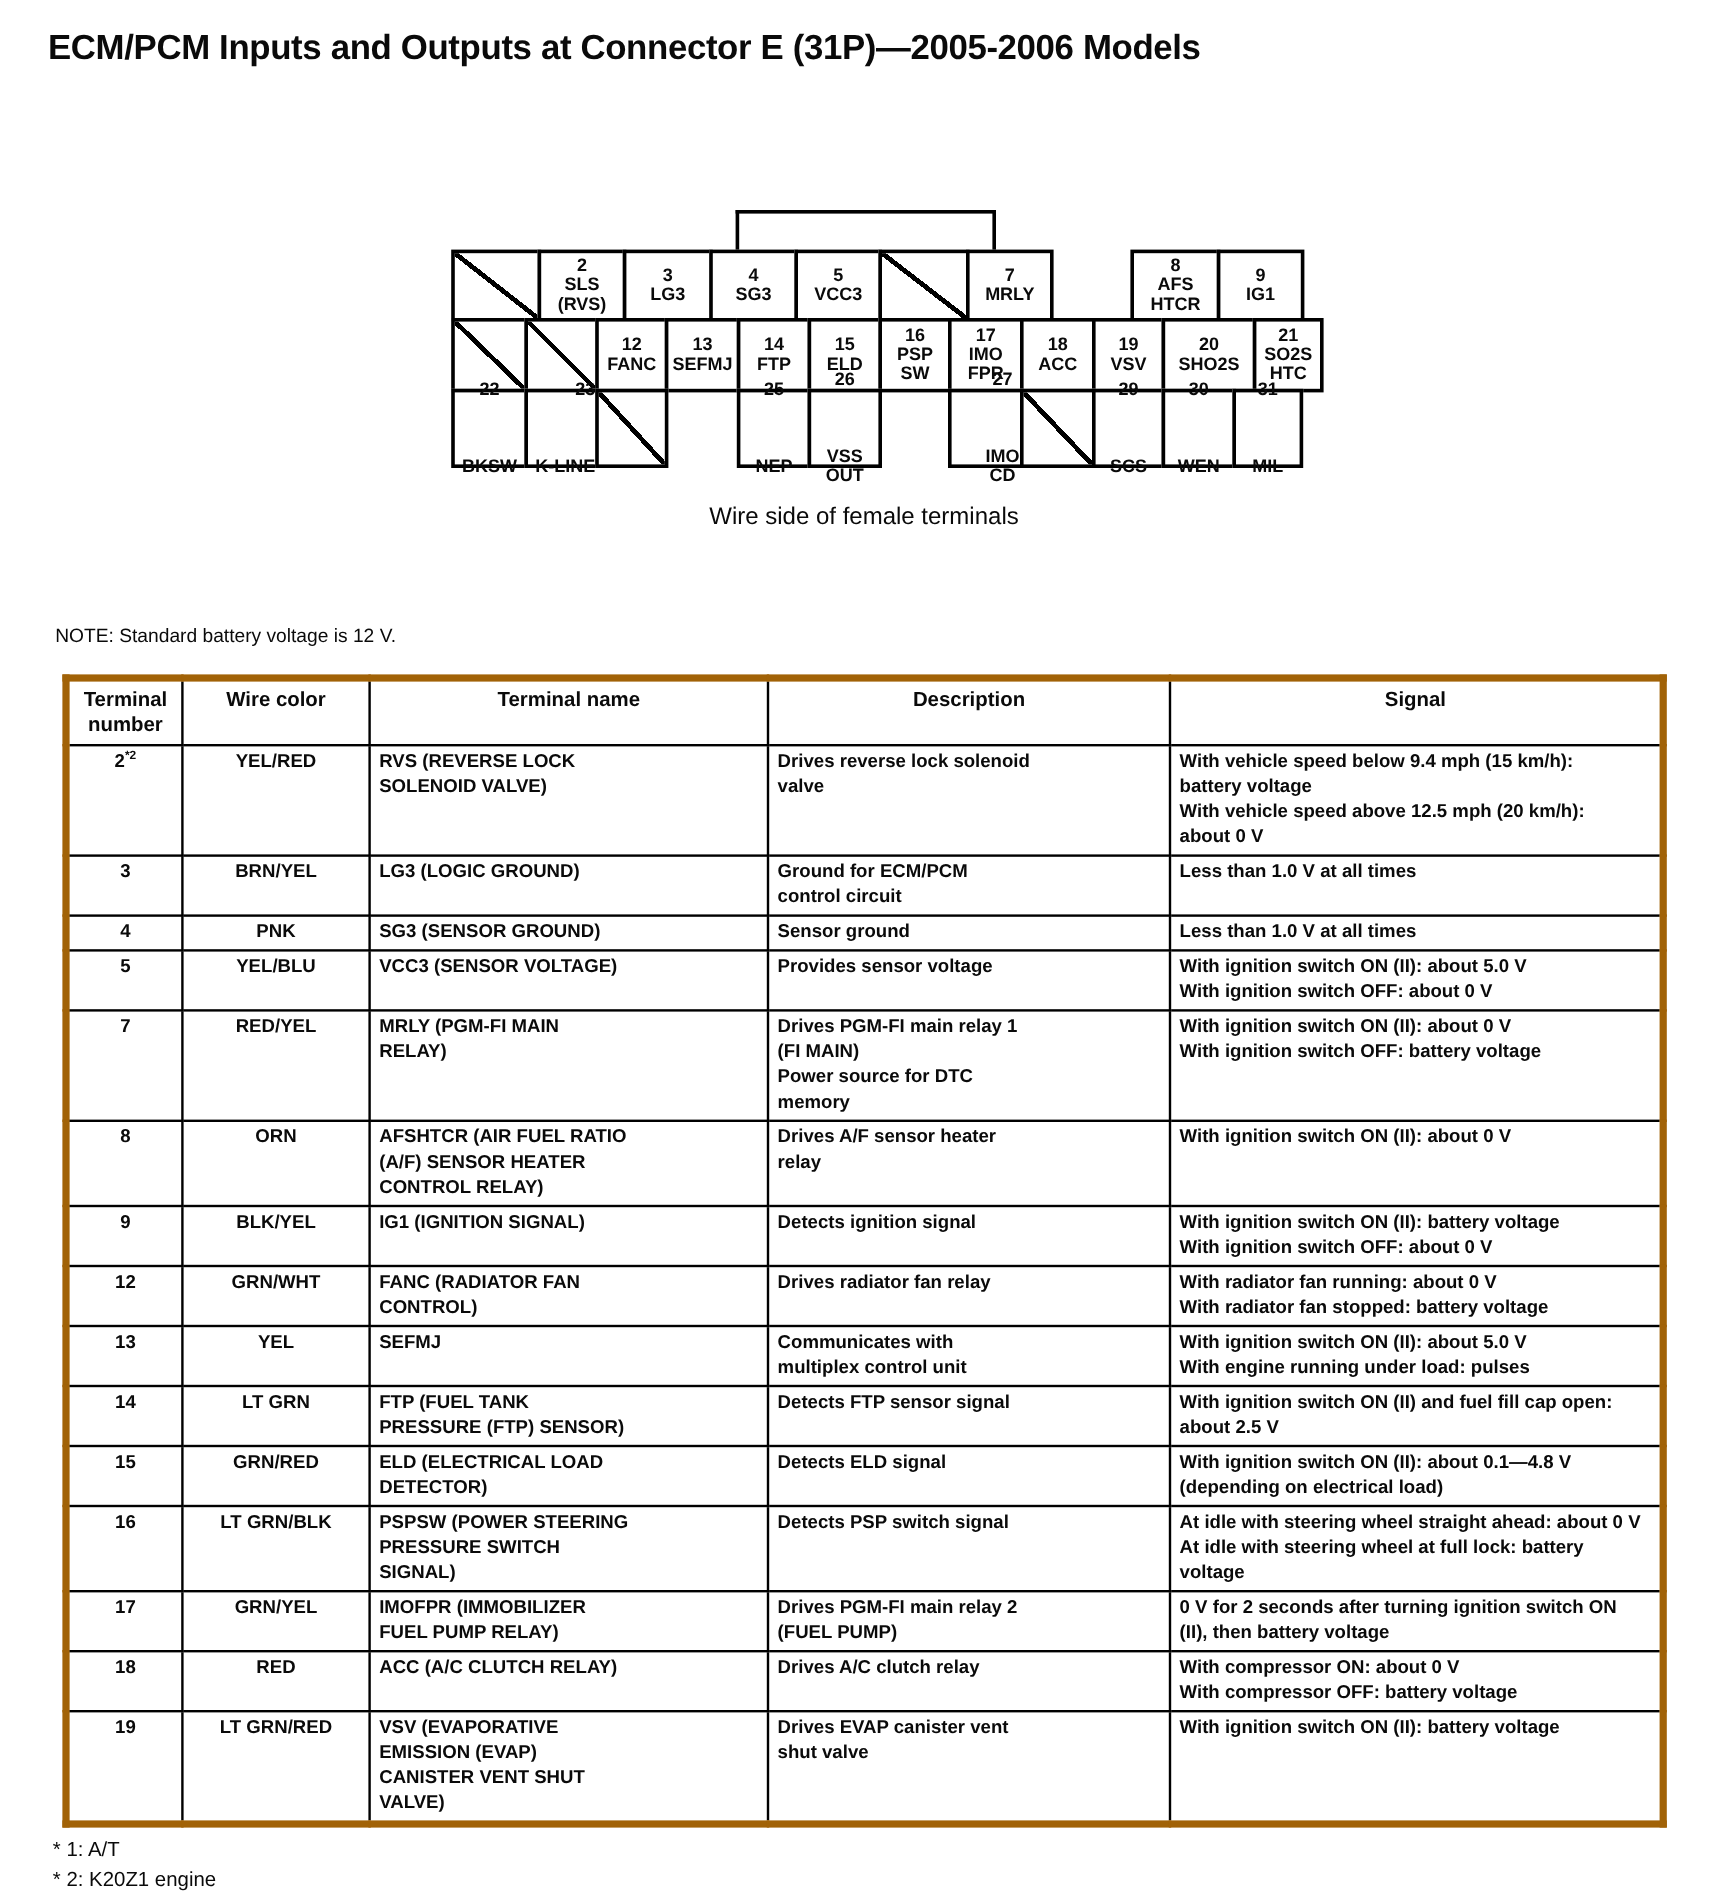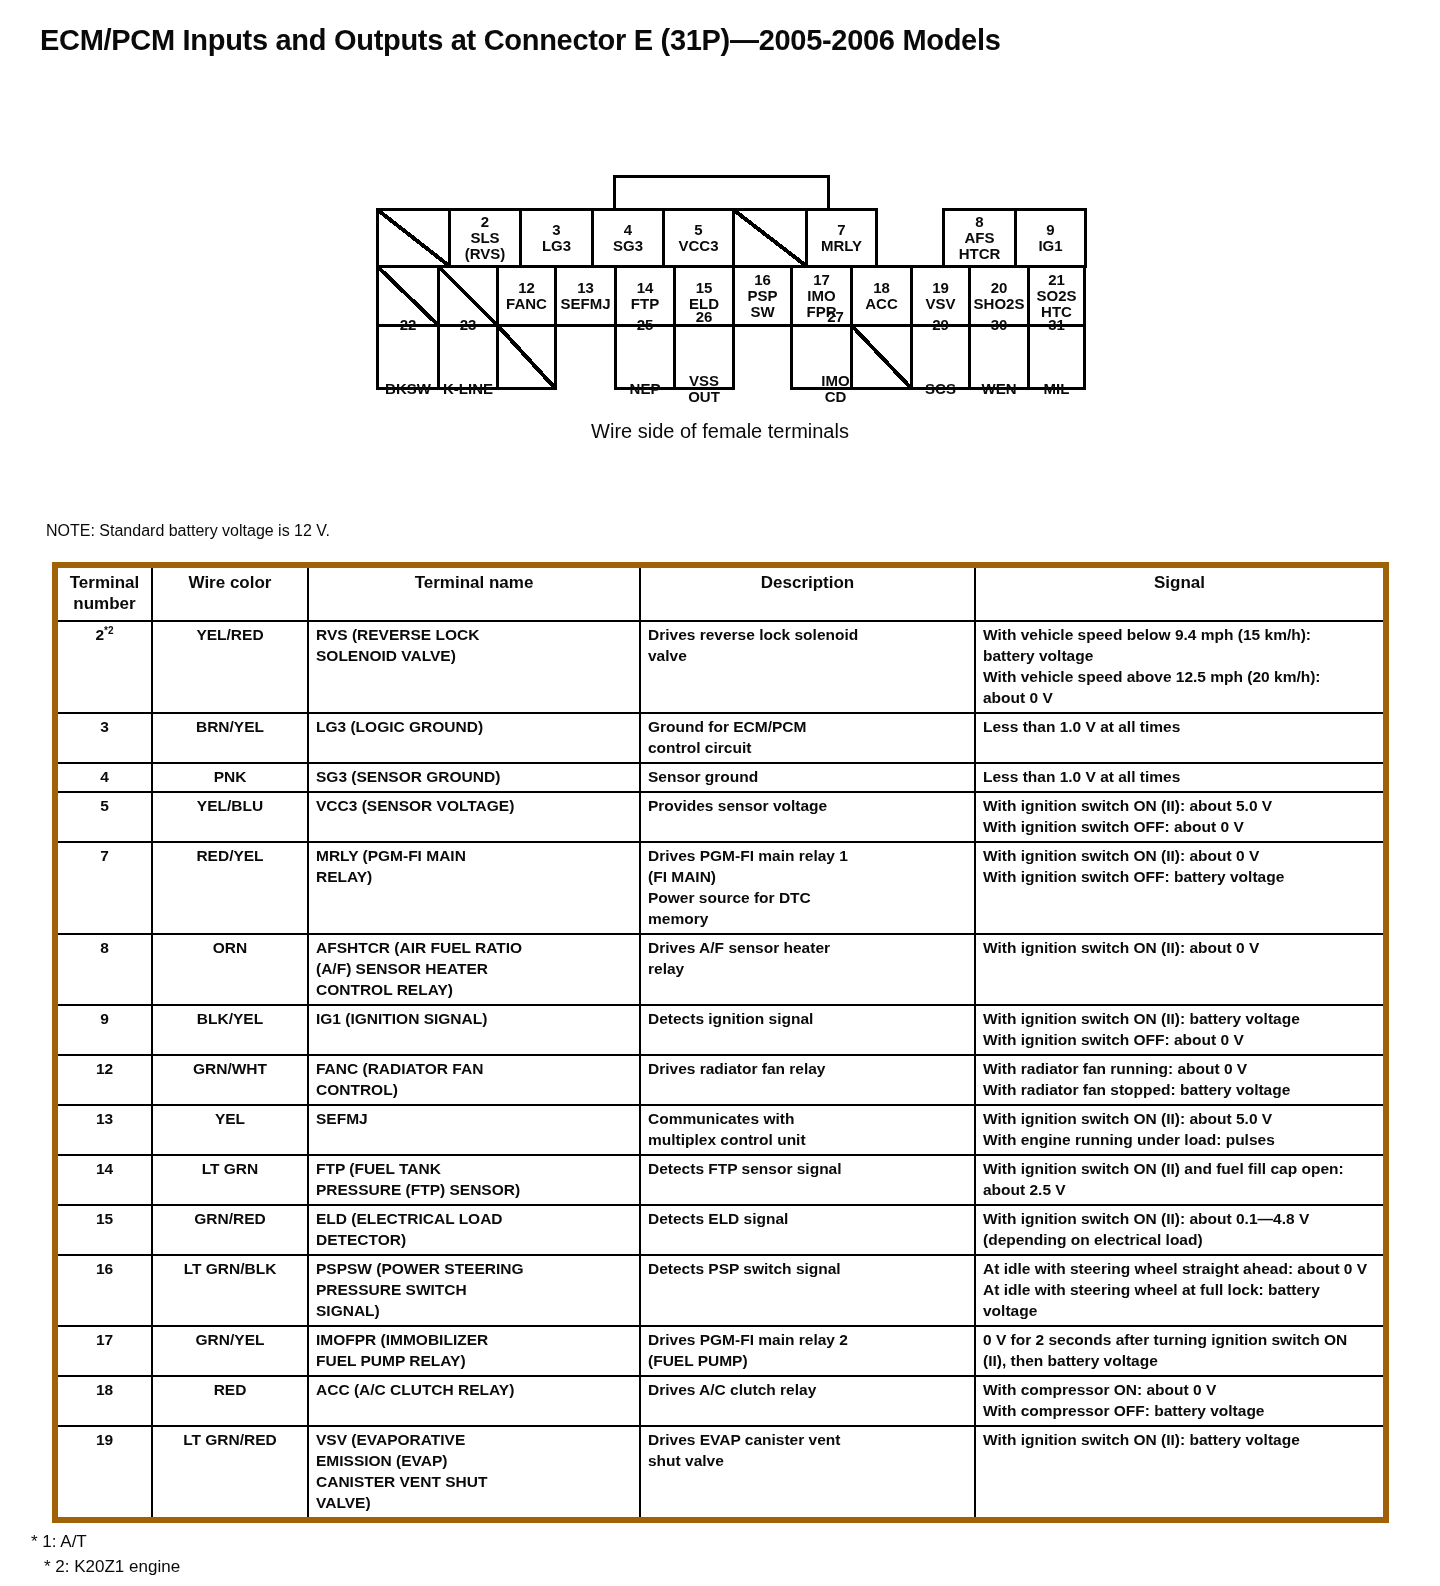--- a/index.html
+++ b/index.html
@@ -5,21 +5,21 @@
   * { margin:0; padding:0; box-sizing:border-box; }
   html,body { width:1440px; height:1586px; background:#fff; color:#0a0a0a;
     font-family:"Liberation Sans", sans-serif; overflow:hidden; position:relative; }
 
   .abs { position:absolute; }
 
   
   .title { left:40px; top:24px; font-size:29px; font-weight:bold; letter-spacing:-0.3px; }
   .caption { left:0; top:420px; width:1440px; text-align:center; font-size:20px; }
   .note { left:46px; top:522px; font-size:16px; }
-  .footnote1 { left:31px; top:1532px; font-size:17px; }
+  .footnote1 { left:44px; top:1532px; font-size:17px; }
   .footnote2 { left:44px; top:1557px; font-size:17px; }
 
   
   .connector { left:376px; top:175px; width:720px; }
   .ctab { position:absolute; left:237px; top:0; width:217px; height:36px;
     border:3px solid #000; border-bottom:none; background:#fff; }
   .crows { position:absolute; left:0; top:33px; }
   .crow { display:flex; }
   .crow + .crow { margin-top:-3px; }
   .ccell { border:3px solid #000; background:#fff; display:flex; flex-direction:column;
@@ -119,36 +119,36 @@
 FPR</div>
         </div>
         <div class="ccell pin" style="width: 63px;">
           <div class="pnum">18</div>
           <div class="plbl">ACC</div>
         </div>
         <div class="ccell pin" style="width: 61px;">
           <div class="pnum">19</div>
           <div class="plbl">VSV</div>
         </div>
-        <div class="ccell pin" style="width: 62px;">
+        <div class="ccell pin" style="width: 79px;">
           <div class="pnum">20</div>
           <div class="plbl">SHO2S</div>
         </div>
         <div class="ccell pin" style="width: 59px;">
           <div class="pnum">21</div>
           <div class="plbl">SO2S
 HTC</div>
         </div>
       </div>
       <div class="crow crow3">
         <div class="ccell pin" style="width: 64px;">
           <div class="pnum">22</div>
           <div class="plbl">BKSW</div>
         </div>
-        <div class="ccell pin" style="width: 62px;">
+        <div class="ccell pin" style="width: 62px; align-items: flex-end;">
           <div class="pnum">23</div>
           <div class="plbl">K-LINE</div>
         </div>
         <div class="ccell blocked" style="width: 61px;"></div>
         <div class="ccell gap" style="width: 63px;"></div>
         <div class="ccell pin" style="width: 62px;">
           <div class="pnum">25</div>
           <div class="plbl">NEP</div>
         </div>
         <div class="ccell pin" style="width: 62px;">

